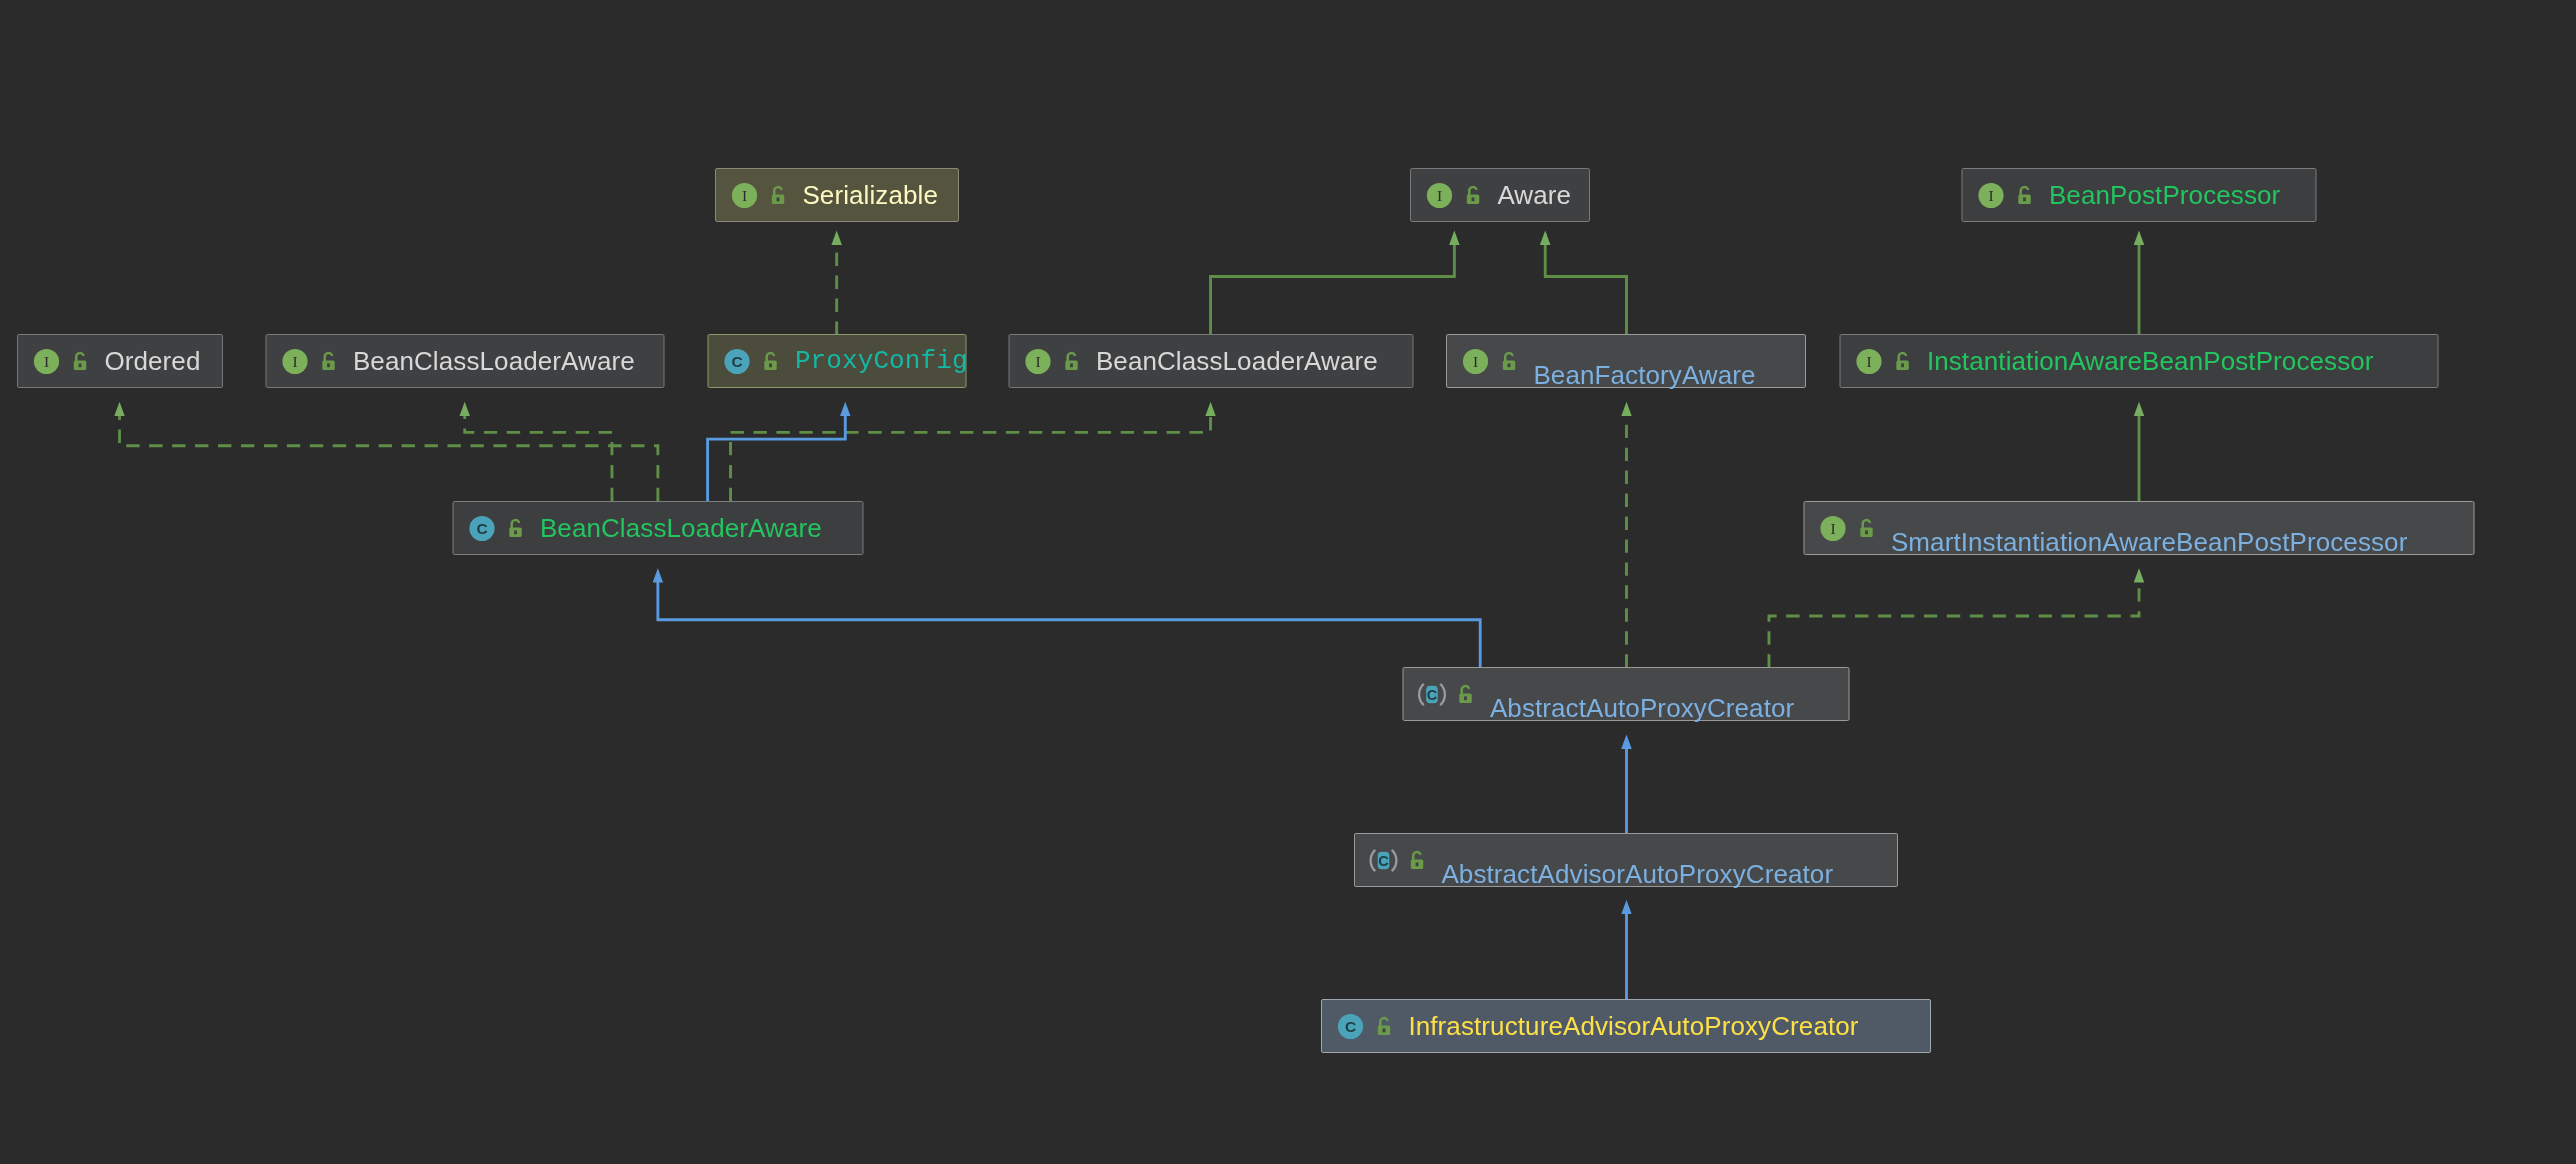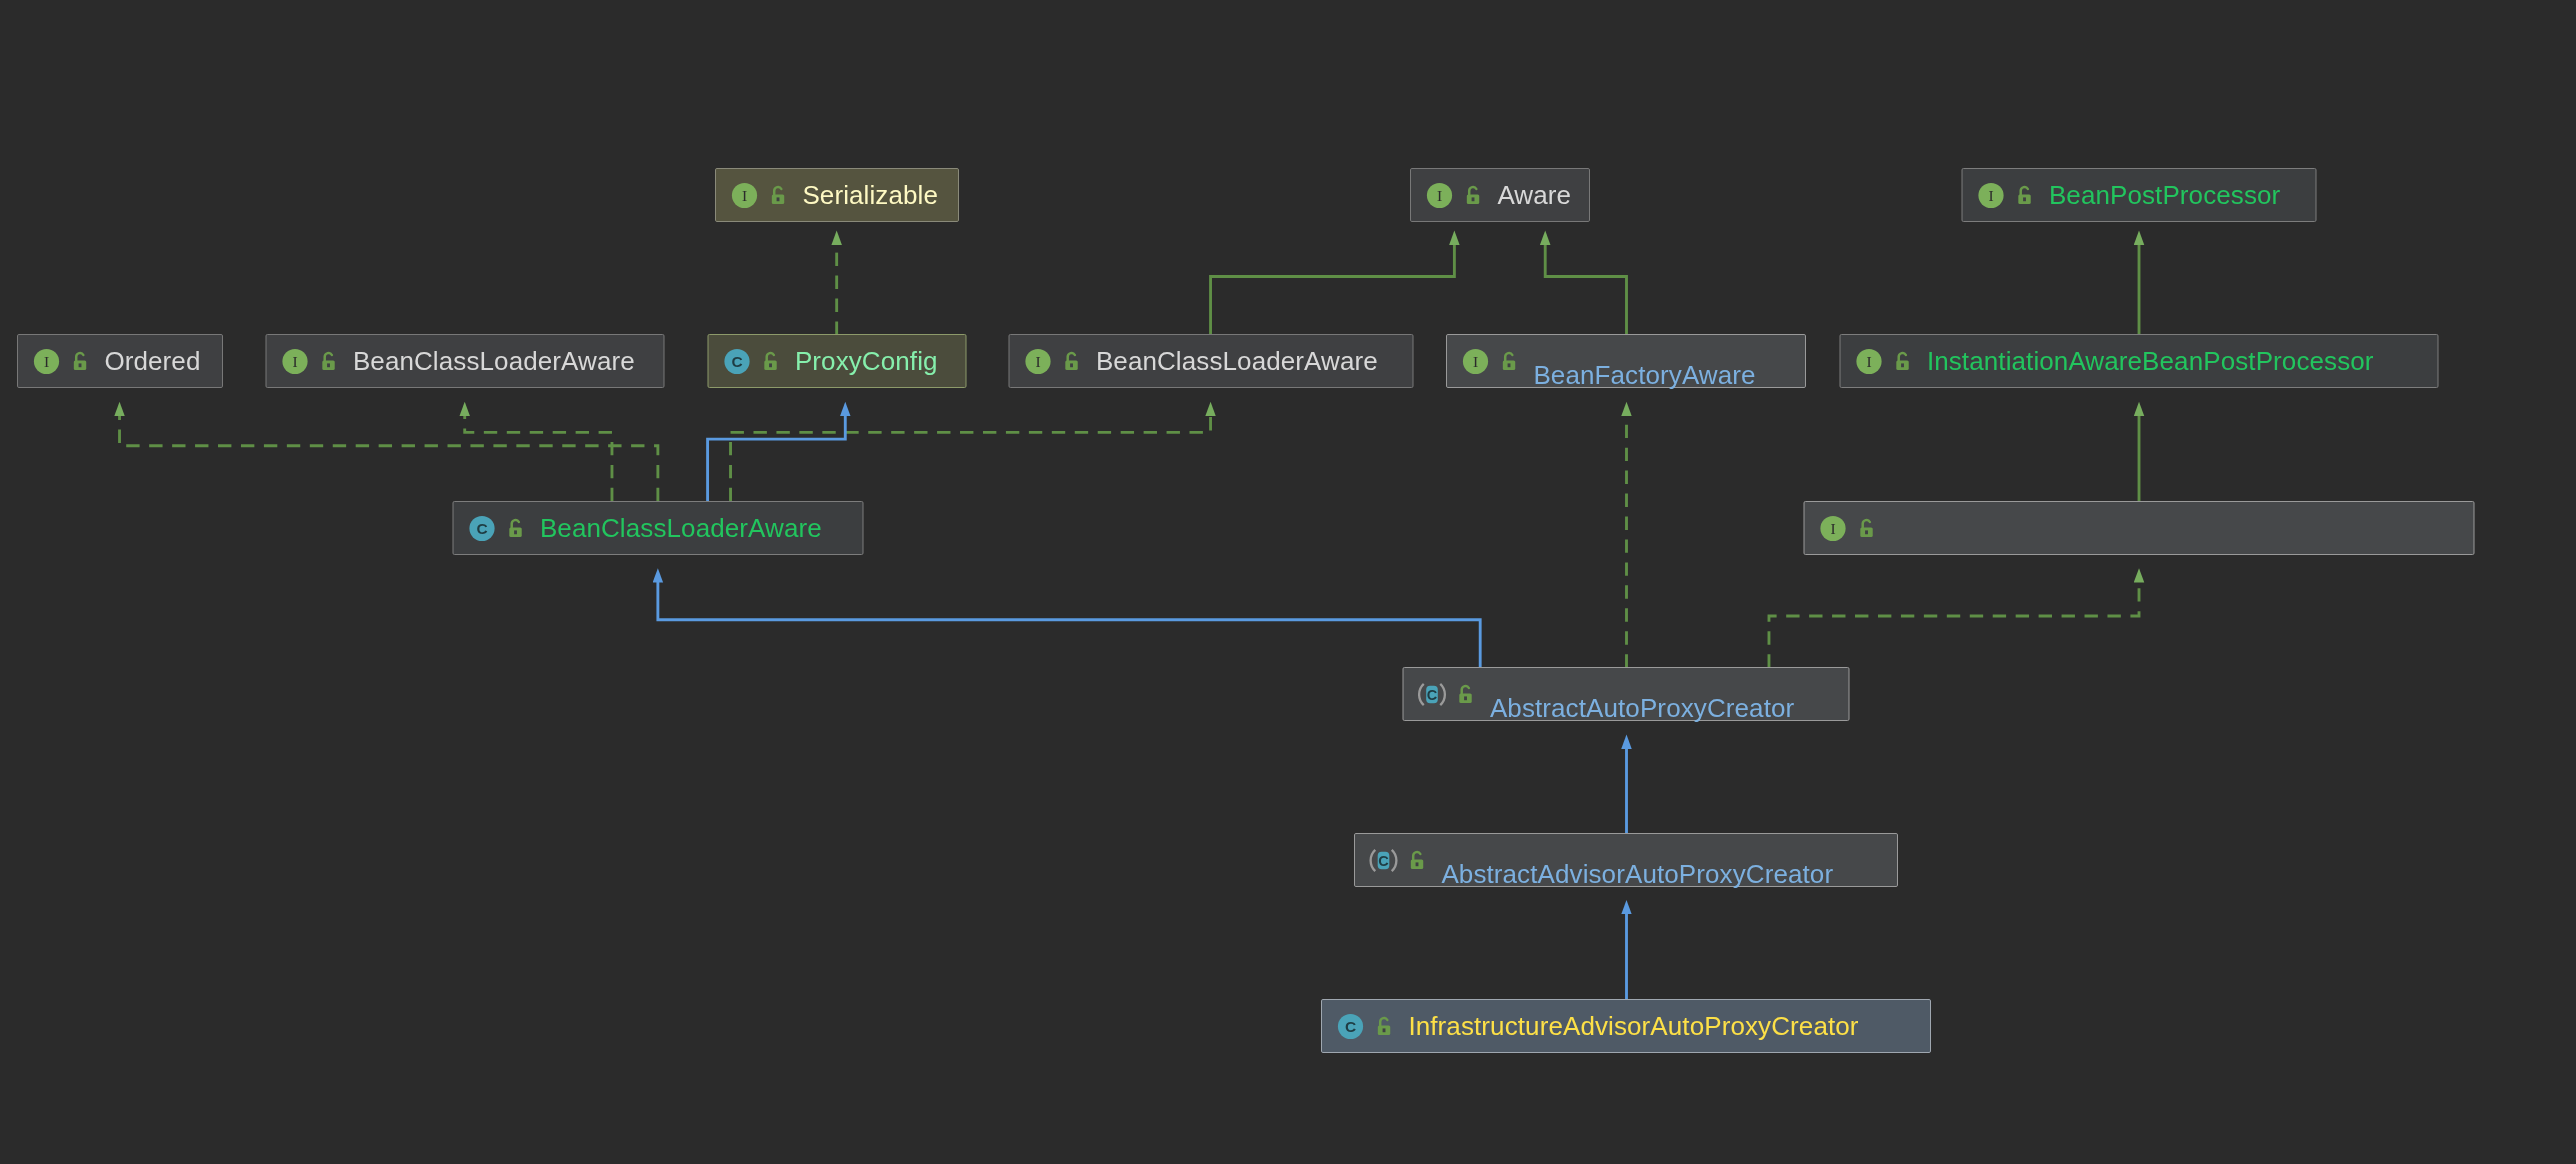--- a/index.html
+++ b/index.html
@@ -44,21 +44,21 @@
   .v-olive {
     background: #55543f;
     border: 1px solid #8a8a7a;
   }
   .v-olive .nlabel { color: #fef9c3; }
 
   .v-olive-blue {
     background: #4b4c3c;
     border: 1px solid #8d9a6a;
   }
-  .v-olive-blue .nlabel { color: #86efac; }
+  .v-olive-blue .nlabel { color: #14b8a6; font-family: Liberation Mono, monospace; }
 
   .v-grayblue {
     background: #46484a;
     border: 1px solid #9a9a9a;
   }
   .v-grayblue .nlabel { color: #7cb0e0; margin-top: 28px; }
 
   .v-dark-blue {
     background: #3c3e40;
     border: 1px solid #7d7d7d;
@@ -342,20 +342,21 @@
             </svg>
           </span>
           <span class="lock-icon">
             <svg viewBox="0 0 22 24" width="21" height="23">
               <path d="M6.5,11 L6.5,7 A4,4 0 0 1 14,5.2" stroke="#6a9a4a" stroke-width="2.6" fill="none" stroke-linecap="round"></path>
               <rect x="4" y="11" width="13" height="10" rx="1.6" fill="#6a9a4a"></rect>
               <rect x="9" y="14" width="3" height="4" fill="#3f4042"></rect>
             </svg>
           </span>
         </span>
+        <span class="nlabel">SmartInstantiationAwareBeanPostProcessor</span>
       </div>
       <div class="node v-grayblue" style="left: 1626px; top: 694px; width: 447px;">
         <span class="icon-stack">
           <span class="type-icon">
             <svg viewBox="0 0 32 32" width="31" height="31">
               <path d="M7.5,5 A15,15 0 0 0 7.5,27" stroke="#9a9a9a" stroke-width="2.4" fill="none"></path>
               <path d="M24.5,5 A15,15 0 0 1 24.5,27" stroke="#9a9a9a" stroke-width="2.4" fill="none"></path>
               <rect x="10" y="7" width="12" height="18" rx="4" fill="#4aa3b8"></rect>
               <text x="16" y="22" text-anchor="middle" font-family="Liberation Sans, sans-serif" font-size="15" font-weight="bold" fill="#1f3d44">C</text>
             </svg>

